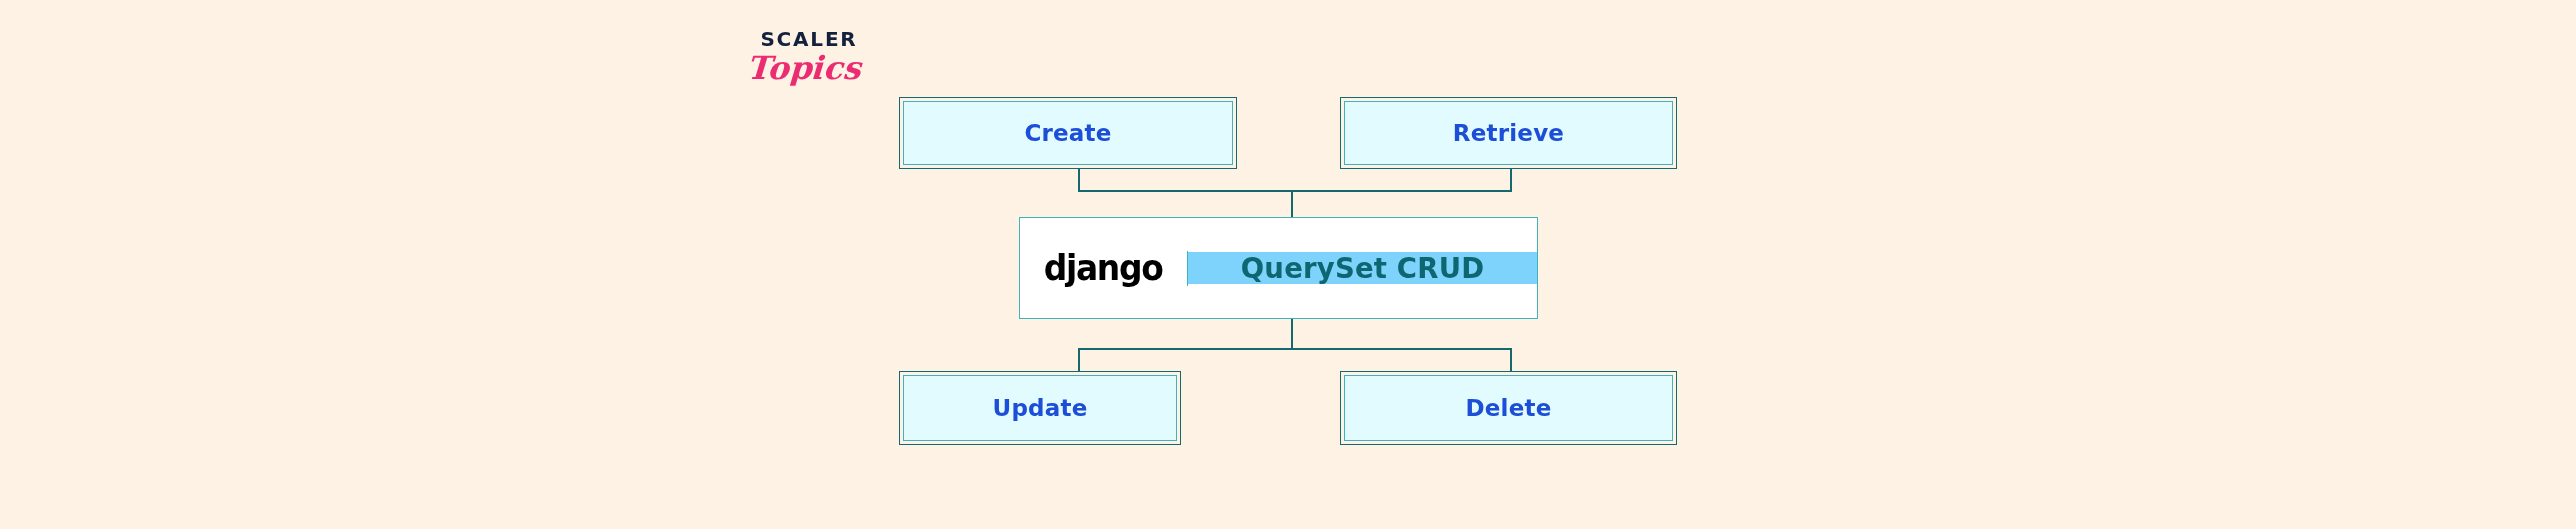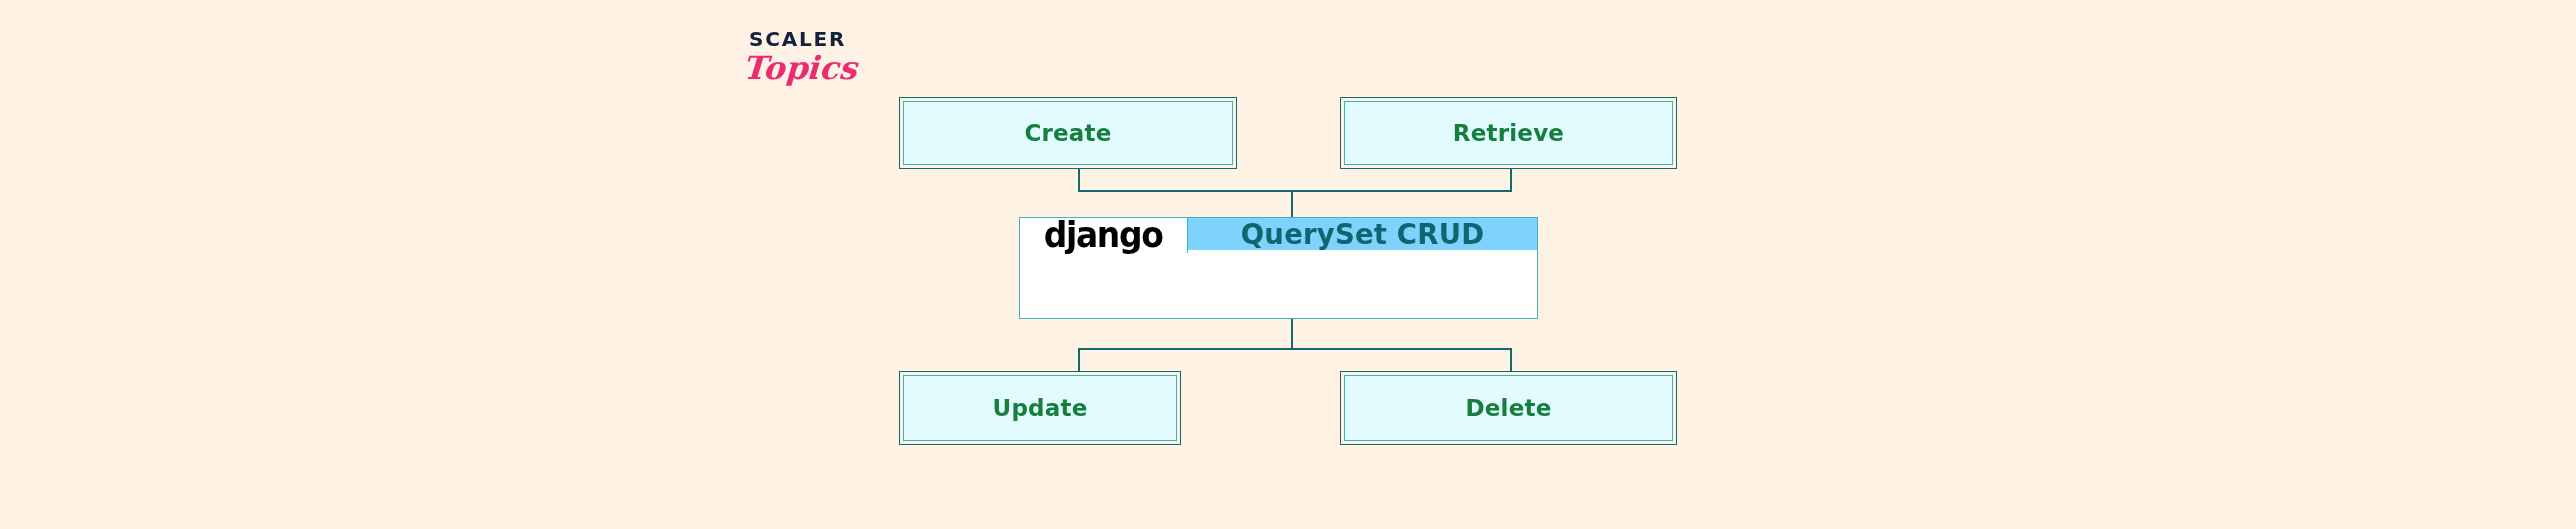--- a/index.html
+++ b/index.html
@@ -24,20 +24,21 @@
   }
 
   
   .logo {
     position: absolute;
     left: 749px;
     top: 29px;
     width: 120px;
     height: 74px;
     user-select: none;
+    text-align: center;
   }
   .logo-scaler {
     font-family: "DejaVu Sans", "Liberation Sans", sans-serif;
     font-weight: bold;
     font-size: 20px;
     letter-spacing: 1.8px;
     color: #14213d;
     line-height: 1;
     white-space: nowrap;
   }
@@ -70,42 +71,42 @@
     border: 1.7px solid #3fb2bd;
     background: #e2fbff;
     display: flex;
     align-items: center;
     justify-content: center;
   }
   .crud-label {
     font-family: "DejaVu Sans", "Liberation Sans", sans-serif;
     font-weight: bold;
     font-size: 23px;
-    color: #15803d;
+    color: #1d4ed8;
     letter-spacing: 0.2px;
     white-space: nowrap;
   }
 
   #box-create   { left: 899px; top: 97px; width: 338px; height: 72px; }
   #box-retrieve { left: 1340px; top: 97px; width: 337px; height: 72px; }
   #box-update   { left: 899px; top: 371px; width: 282px; height: 74px; }
   #box-delete   { left: 1340px; top: 371px; width: 337px; height: 74px; text-align: right; }
 
   
   #center-node {
     position: absolute;
     left: 1019px;
     top: 217px;
     width: 519px;
     height: 102px;
     box-sizing: border-box;
     border: 1.7px solid #3fb2bd;
     background: #ffffff;
     display: flex;
-    align-items: flex-start;
+    align-items: center;
   }
   .center-cell-logo {
     width: 168px;
     box-sizing: border-box;
     border-right: 1.7px solid #3fb2bd;
     display: flex;
     align-items: center;
     justify-content: center;
     background: #ffffff;
   }

